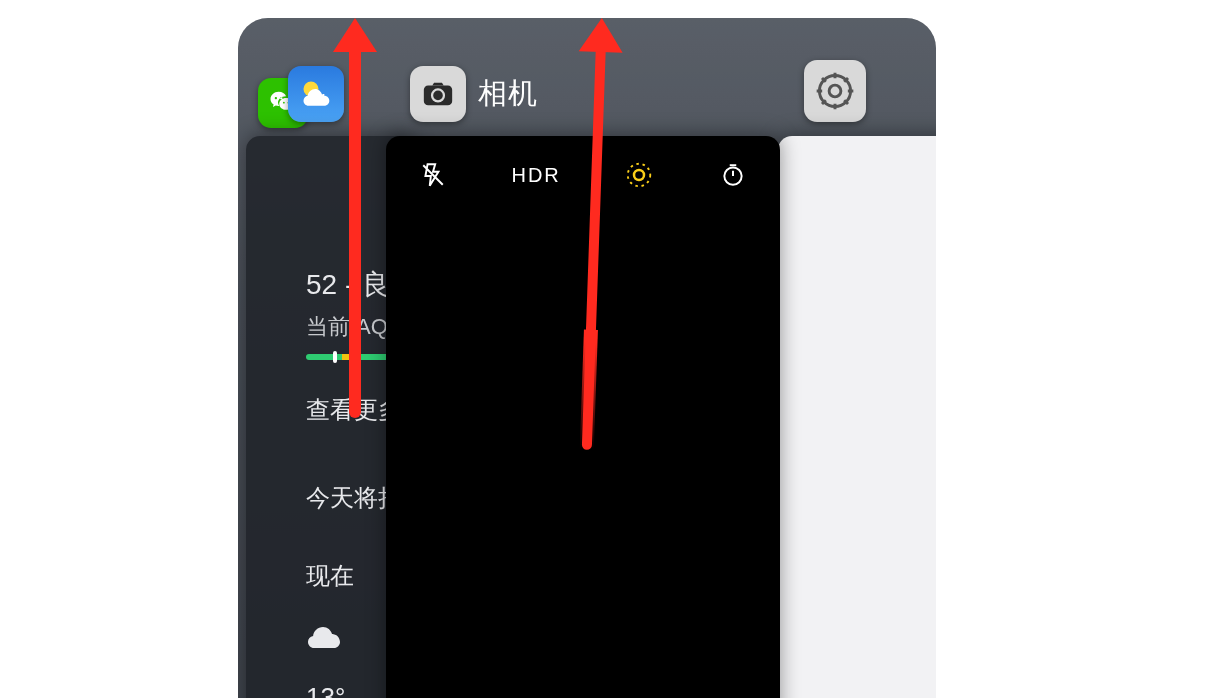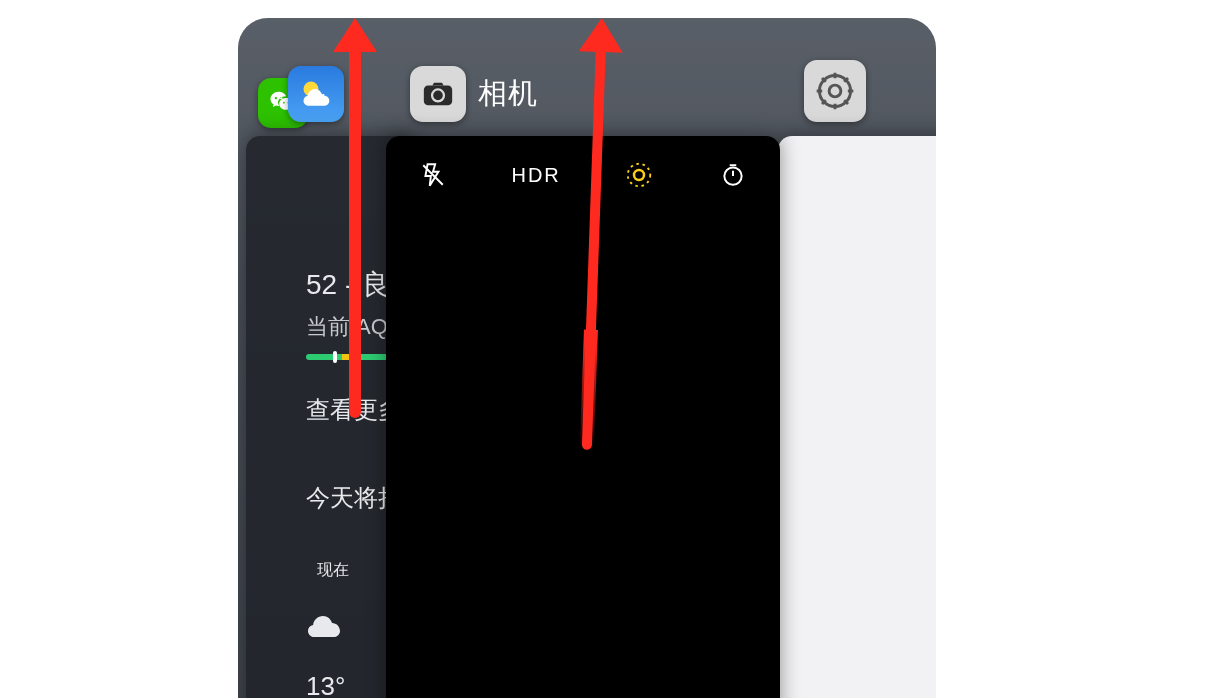--- a/index.html
+++ b/index.html
@@ -31,21 +31,21 @@
   .cam-top .live svg circle{stroke:#face19;}
   
   .card-weather{left:8px;width:170px;background:rgba(30,34,40,.85);color:#e8e9ec;padding:0;}
   .wc-inner{position:absolute;left:60px;top:130px;right:0;font-size:24px;}
   .wc-aqi-val{font-size:28px;}
   .wc-aqi-lbl{font-size:22px;color:#c7c9cd;margin-top:8px;}
   .wc-bar{ margin-top:12px;height:6px;width:90px;border-radius:3px;background:linear-gradient(90deg,#2ecc71 0 40%,#f1c40f 40% 55%,#2ecc71 55% 100%);position:relative;}
   .wc-bar::after{content:"";position:absolute;left:30%;top:-3px;width:4px;height:12px;background:#fff;border-radius:2px;}
   .wc-link{margin-top:34px;font-size:24px;}
   .wc-today{margin-top:56px;font-size:24px;}
-  .wc-now{margin-top:46px;font-size:16px;margin-left:11px;}
+  .wc-now{margin-top:46px;font-size:24px;}
   .wc-cloud{margin-top:30px;}
   .wc-cloud svg{width:36px;height:26px;}
   .wc-temp{margin-top:28px;font-size:26px;}
 
   
   .arrow{position:absolute;background:#ff2a1f;transform-origin:top center;}
   .arrow .head{position:absolute;top:-24px;left:50%;transform:translateX(-50%);width:0;height:0;border-left:22px solid transparent;border-right:22px solid transparent;border-bottom:34px solid #ff2a1f;}
   .arrow1{left:111px;top:24px;width:12px;height:376px;border-radius:0 0 8px 8px;}
   .arrow2{left:358px;top:24px;width:10px;height:408px;border-radius:0 0 10px 10px;transform:rotate(2deg);}
   .arrow2 .tail-fade{position:absolute;bottom:0;left:-2px;width:14px;height:120px;background:linear-gradient(#ff2a1f,#ff2a1f 10%,rgba(255,42,31,0));}

